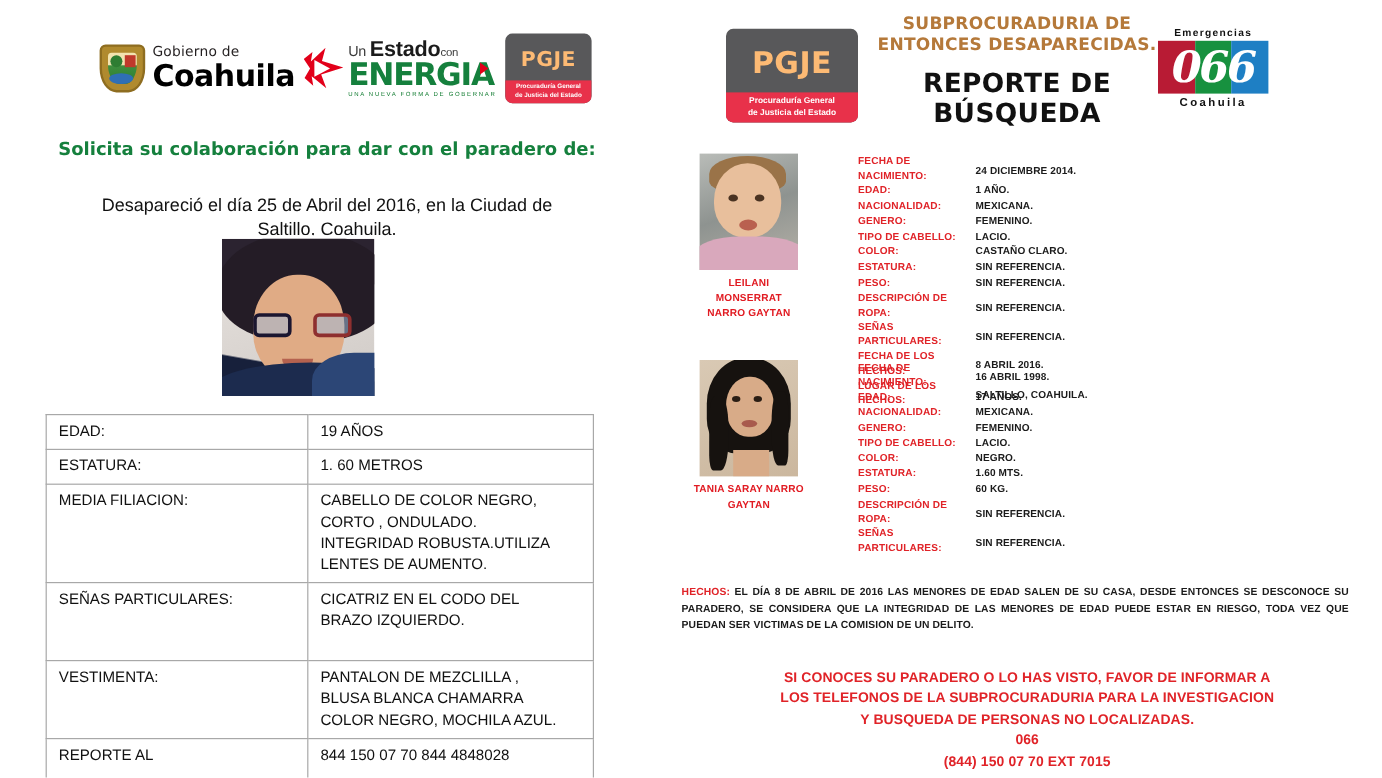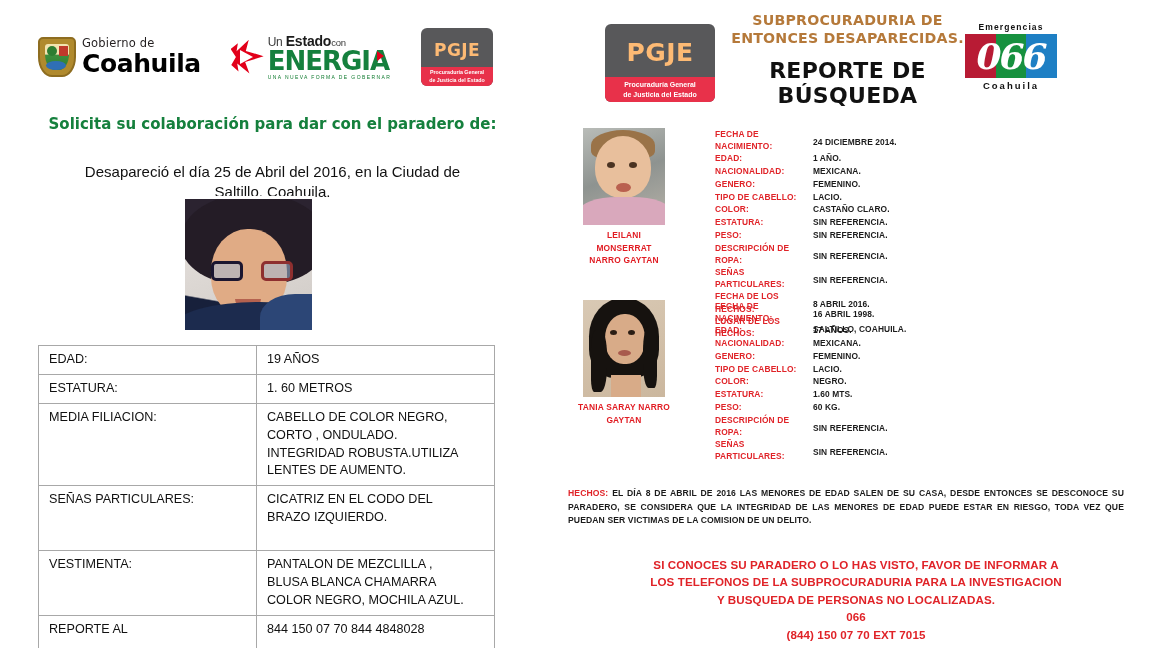--- a/index.html
+++ b/index.html
@@ -26,21 +26,21 @@
   .logo-row {
     position: absolute;
     left: 38px; top: 26px;
     width: 455px; height: 62px;
     display: flex;
     align-items: center;
     justify-content: space-between;
   }
 
   
-  .coahuila-logo { display: flex; align-items: center; gap: 6px; }
+  .coahuila-logo { display: flex; align-items: center; gap: 6px; margin-left: 45px; }
   .shield {
     width: 38px; height: 40px;
     background: #b08a2e;
     border-radius: 5px 5px 14px 14px / 5px 5px 20px 20px;
     position: relative;
     border: 2px solid #8e6d20;
     overflow: hidden;
     flex: none;
   }
   .shield .inner {
@@ -84,21 +84,21 @@
   }
   .energia-mark .play {
     position: absolute; left: 9px; top: 11px;
     width: 0; height: 0;
     border-left: 13px solid #ffffff;
     border-top: 7px solid transparent;
     border-bottom: 7px solid transparent;
   }
   .energia-text { line-height: 1; }
   .energia-text .l1 { font-size: 12px; color: #3a3a3a; letter-spacing: -.2px; }
-  .energia-text .l1 b { color: #1b1b1b; font-size: 14px; }
+  .energia-text .l1 b { color: #1b1b1b; font-size: 18px; }
   .energia-text .l1 .con { font-size: 9.5px; }
   .energia-text .l2 {
     font-size: 26px; font-weight: bold; color: #15803d;
     letter-spacing: -1px; margin-top: 0px;
     font-family: "DejaVu Sans", sans-serif; position: relative;
   }
   .energia-text .l2 .tri {
     display: inline-block; width: 0; height: 0;
     border-left: 7px solid #e2001a;
     border-top: 5px solid transparent; border-bottom: 5px solid transparent;

